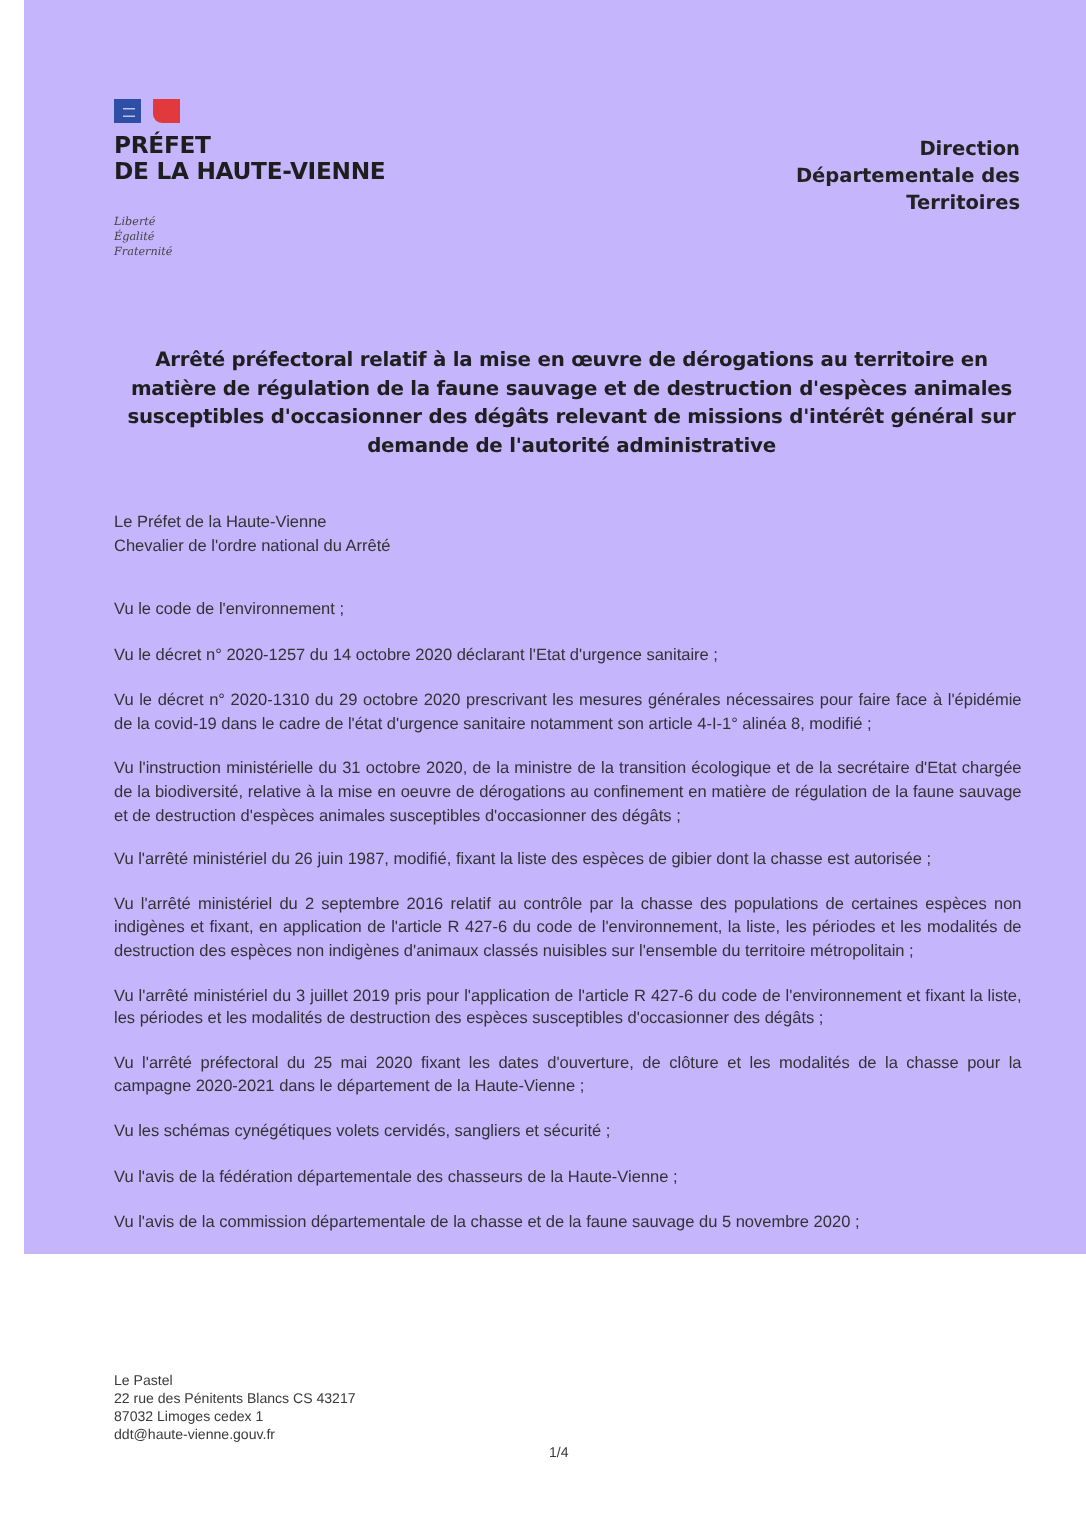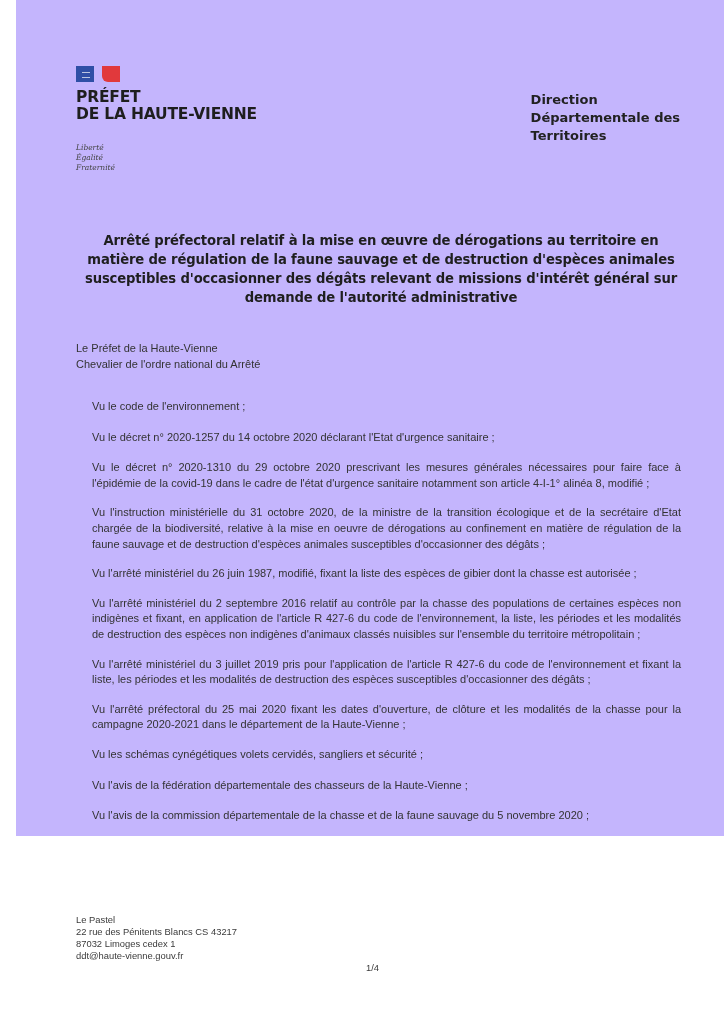--- a/index.html
+++ b/index.html
@@ -67,20 +67,21 @@
       font-style: italic;
       font-size: 7.5px;
       line-height: 10px;
       color: #444;
     }
     
     .direction {
       position: absolute;
       right: 60px;
       top: 91px;
+      text-align: right;
       font-family: "DejaVu Sans", sans-serif;
       font-weight: bold;
       font-size: 13px;
       line-height: 18px;
       color: #222;
     }
     
     .doc-title {
       position: absolute;
       left: 60px;
@@ -104,21 +105,21 @@
       line-height: 15.6px;
       color: #333;
     }
     .prefet-signer {
       top: 341px;
     }
     .vus {
       top: 399px;
     }
     .vu {
-      margin: 0 0 14px 16px;
+      margin: 0 0 14px 0;
       text-align: justify;
     }
     .vu.single { margin-bottom: 15px; }
     
     .footer-address {
       position: absolute;
       left: 60px;
       top: 914px;
       font-family: Liberation Sans, sans-serif;
       font-size: 9.4px;

